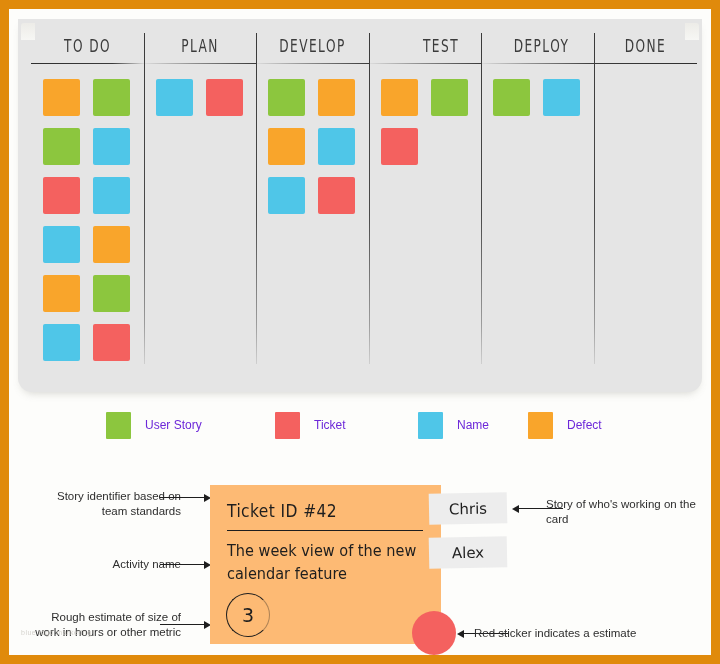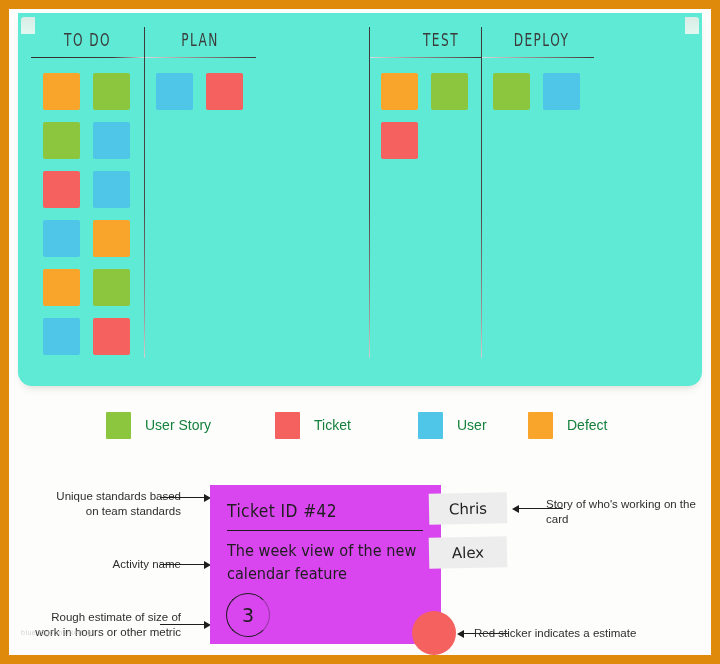--- a/index.html
+++ b/index.html
@@ -31,24 +31,24 @@
     width: 702px;
     height: 646px;
     background: #FDFDFB;
     overflow: hidden;
   }
 
   
   #board-panel {
     position: absolute;
     left: 9px;
-    top: 4px;
+    top: 10px;
     width: 684px;
     height: 373px;
-    background: #5eead4;
+    background: #e5e5e5;
     border-bottom-left-radius: 14px;
     border-bottom-right-radius: 14px;
     box-shadow: 0 5px 9px -4px rgba(120,118,110,0.30);
   }
 
   
   .corner-nub {
     position: absolute;
     top: 4px;
     width: 14px;
@@ -132,41 +132,41 @@
     position: absolute;
     top: 0;
     display: flex;
     align-items: center;
     gap: 14px;
     height: 34px;
   }
   .legend-swatch { width: 25px; height: 27px; border-radius: 1px; }
   .legend-label {
     font-family: "Liberation Sans", sans-serif;
-    font-size: 14px;
-    color: #15803d;
+    font-size: 12px;
+    color: #6d28d9;
   }
 
   
   #anatomy {
     position: absolute;
     left: 0;
     top: 458px;
     width: 702px;
     height: 188px;
   }
 
   
   #ticket-card {
     position: absolute;
     left: 201px;
     top: 18px;
     width: 231px;
     height: 159px;
-    background: #d946ef;
+    background: #fdba74;
     text-decoration: underline;
   }
   #ticket-id {
     position: absolute;
     left: 17px;
     top: 16px;
     font-family: "DejaVu Sans", sans-serif;
     font-size: 15.5px;
     color: #1E1E1E;
     letter-spacing: .4px;
@@ -335,20 +335,39 @@
             <div class="col-title">PLAN</div>
             <div class="col-rule" style="background: linear-gradient(90deg, rgb(220, 220, 220) 0%, rgb(142, 142, 142) 45%, rgb(58, 58, 58) 100%);"></div>
             <div class="col-divider" style="left: 0px;"></div>
             <div class="notes">
               <div class="note-row">
                 <div class="note" style="background: rgb(79, 198, 232);"></div>
                 <div class="note" style="background: rgb(244, 97, 95);"></div>
               </div>
             </div>
           </div>
+          <div class="column" style="left: 238px; width: 113px;">
+            <div class="col-title">DEVELOP</div>
+            <div class="col-rule" style="background: linear-gradient(90deg, rgb(220, 220, 220) 0%, rgb(142, 142, 142) 45%, rgb(58, 58, 58) 100%);"></div>
+            <div class="col-divider" style="left: 0px;"></div>
+            <div class="notes">
+              <div class="note-row">
+                <div class="note" style="background: rgb(140, 198, 62);"></div>
+                <div class="note" style="background: rgb(249, 165, 43);"></div>
+              </div>
+              <div class="note-row">
+                <div class="note" style="background: rgb(249, 165, 43);"></div>
+                <div class="note" style="background: rgb(79, 198, 232);"></div>
+              </div>
+              <div class="note-row">
+                <div class="note" style="background: rgb(79, 198, 232);"></div>
+                <div class="note" style="background: rgb(244, 97, 95);"></div>
+              </div>
+            </div>
+          </div>
           <div class="column" style="left: 351px; width: 112px; padding-left: 32px;">
             <div class="col-title">TEST</div>
             <div class="col-rule" style="background: linear-gradient(90deg, rgb(220, 220, 220) 0%, rgb(142, 142, 142) 45%, rgb(58, 58, 58) 100%);"></div>
             <div class="col-divider" style="left: 0px;"></div>
             <div class="notes">
               <div class="note-row">
                 <div class="note" style="background: rgb(249, 165, 43);"></div>
                 <div class="note" style="background: rgb(140, 198, 62);"></div>
               </div>
               <div class="note-row">
@@ -360,46 +379,52 @@
           <div class="column" style="left: 463px; width: 113px; padding-left: 8px;">
             <div class="col-title">DEPLOY</div>
             <div class="col-rule" style="background: linear-gradient(90deg, rgb(220, 220, 220) 0%, rgb(142, 142, 142) 45%, rgb(58, 58, 58) 100%);"></div>
             <div class="col-divider" style="left: 0px;"></div>
             <div class="notes">
               <div class="note-row">
                 <div class="note" style="background: rgb(140, 198, 62);"></div>
                 <div class="note" style="background: rgb(79, 198, 232);"></div>
               </div>
             </div>
+          </div>
+          <div class="column" style="left: 576px; width: 103px;">
+            <div class="col-title">DONE</div>
+            <div class="col-rule" style="background: linear-gradient(90deg, rgb(58, 58, 58) 0%, rgb(47, 47, 47) 100%);"></div>
+            <div class="col-divider" style="left: 0px;"></div>
+            <div class="notes"></div>
           </div>
         </div>
     </div>
 
     <div id="legend">
         <div class="legend-item" style="left: 97px;">
           <div class="legend-swatch" style="background: rgb(140, 198, 62);"></div>
           <div class="legend-label">User Story</div>
         </div>
         <div class="legend-item" style="left: 266px;">
           <div class="legend-swatch" style="background: rgb(244, 97, 95);"></div>
           <div class="legend-label">Ticket</div>
         </div>
         <div class="legend-item" style="left: 409px;">
           <div class="legend-swatch" style="background: rgb(79, 198, 232);"></div>
-          <div class="legend-label">User</div>
+          <div class="legend-label">Name</div>
         </div>
         <div class="legend-item" style="left: 519px;">
           <div class="legend-swatch" style="background: rgb(249, 165, 43);"></div>
           <div class="legend-label">Defect</div>
         </div>
       </div>
 
     <div id="anatomy">
 
-      <div class="annot right-align" id="annot-id">Unique standards based on team standards</div>
+      <div class="annot right-align" id="annot-id">Story identifier based on team standards</div>
       <div class="arrow to-right" id="arrow-id"></div>
 
       <div class="annot right-align" id="annot-activity">Activity name</div>
       <div class="arrow to-right" id="arrow-activity"></div>
 
       <div class="annot right-align" id="annot-size">Rough estimate of size of work in hours or other metric</div>
       <div class="arrow to-right" id="arrow-size"></div>
 
       <div id="ticket-card">
         <div id="ticket-id">Ticket ID #42</div>

